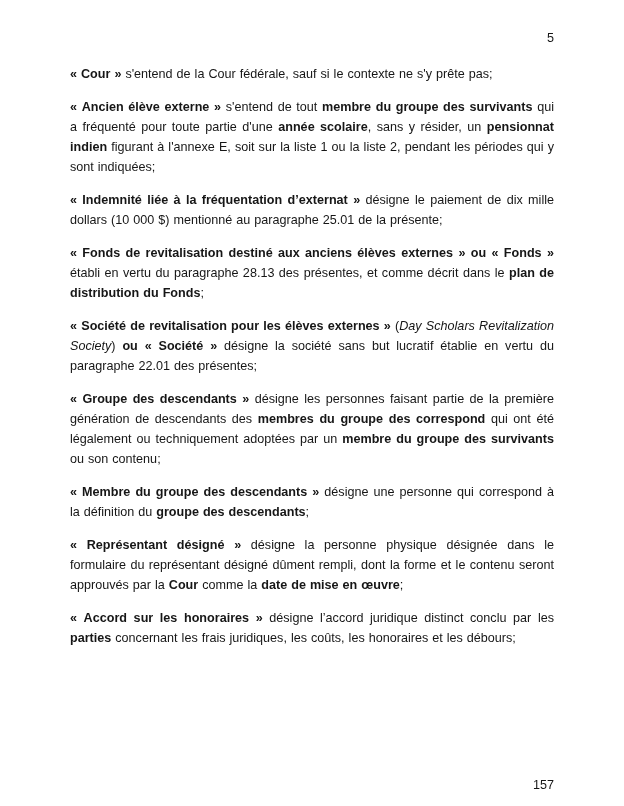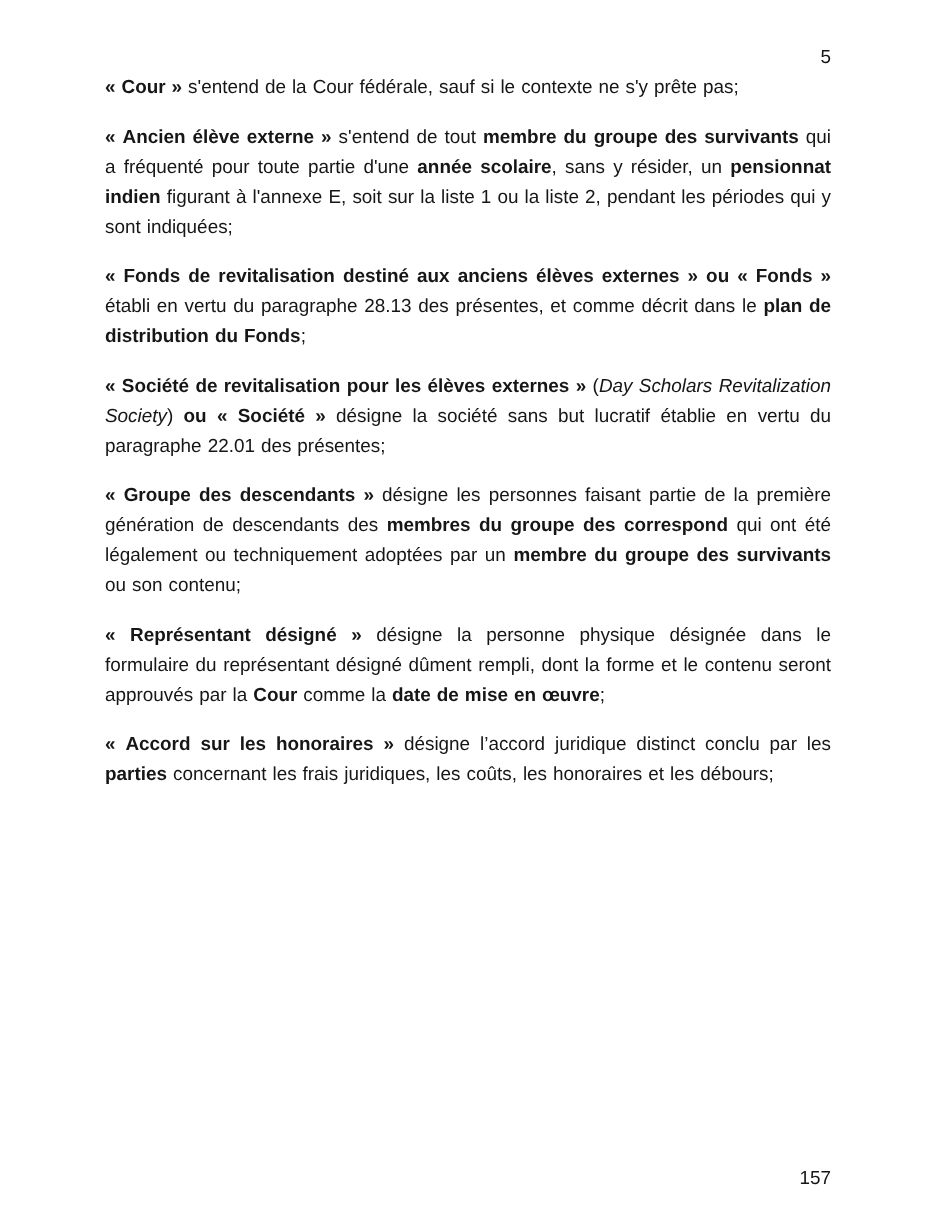--- a/index.html
+++ b/index.html
@@ -17,20 +17,21 @@
     padding: 28px 70px 0 70px;
     overflow: hidden;
   }
   .page-number-header {
     text-align: right;
     font-size: 12.6px;
     line-height: 20px;
     color: #161616;
   }
   .doc-body {
+    margin-top: 16px;
   }
   .para {
     font-size: 12.6px;
     line-height: 20px;
     text-align: justify;
     text-justify: inter-word;
     margin-bottom: 13px;
     color: #161616;
     word-spacing: 0.5px;
   }
@@ -49,21 +50,23 @@
 </head>
 <body>
 
 <div class="page">
   <div class="page-number-header">5</div>
 
   <main class="doc-body">
 
   <p class="para"><span class="b">«&nbsp;Cour&nbsp;»</span><span> s'entend de la Cour fédérale, sauf si le contexte ne s'y prête pas;</span></p>
       <p class="para"><span class="b">«&nbsp;Ancien élève externe&nbsp;»</span><span> s'entend de tout </span><span class="b">membre du groupe des survivants</span><span> qui a fréquenté pour toute partie d'une </span><span class="b">année scolaire</span><span>, sans y résider, un </span><span class="b">pensionnat indien</span><span> figurant à l'annexe E, soit sur la liste 1 ou la liste 2, pendant les périodes qui y sont indiquées;</span></p>
+      <p class="para"><span class="b">«&nbsp;Indemnité liée à la fréquentation d’externat&nbsp;»</span><span> désigne le paiement de dix mille dollars (10&nbsp;000&nbsp;$) mentionné au paragraphe 25.01 de la présente;</span></p>
       <p class="para"><span class="b">«&nbsp;Fonds de revitalisation destiné aux anciens élèves externes&nbsp;» ou «&nbsp;Fonds&nbsp;»</span><span> établi en vertu du paragraphe 28.13 des présentes, et comme décrit dans le </span><span class="b">plan de distribution du Fonds</span><span>;</span></p>
       <p class="para"><span class="b">«&nbsp;Société de revitalisation pour les élèves externes&nbsp;»</span><span> (</span><span class="i">Day Scholars Revitalization Society</span><span>) </span><span class="b">ou «&nbsp;Société&nbsp;»</span><span> désigne la société sans but lucratif établie en vertu du paragraphe 22.01 des présentes;</span></p>
       <p class="para"><span class="b">«&nbsp;Groupe des descendants&nbsp;»</span><span> désigne les personnes faisant partie de la première génération de descendants des </span><span class="b">membres du groupe des correspond</span><span> qui ont été légalement ou techniquement adoptées par un </span><span class="b">membre du groupe des survivants</span><span> ou son contenu;</span></p>
+      <p class="para"><span class="b">«&nbsp;Membre du groupe des descendants&nbsp;»</span><span> désigne une personne qui correspond à la définition du </span><span class="b">groupe des descendants</span><span>;</span></p>
       <p class="para"><span class="b">«&nbsp;Représentant désigné&nbsp;»</span><span> désigne la personne physique désignée dans le formulaire du représentant désigné dûment rempli, dont la forme et le contenu seront approuvés par la </span><span class="b">Cour</span><span> comme la </span><span class="b">date de mise en œuvre</span><span>;</span></p>
       <p class="para"><span class="b">«&nbsp;Accord sur les honoraires&nbsp;»</span><span> désigne l’accord juridique distinct conclu par les </span><span class="b">parties</span><span> concernant les frais juridiques, les coûts, les honoraires et les débours;</span></p>
     </main>
 
   <div class="page-number-footer">157</div>
 </div>
 
 </body></html>

